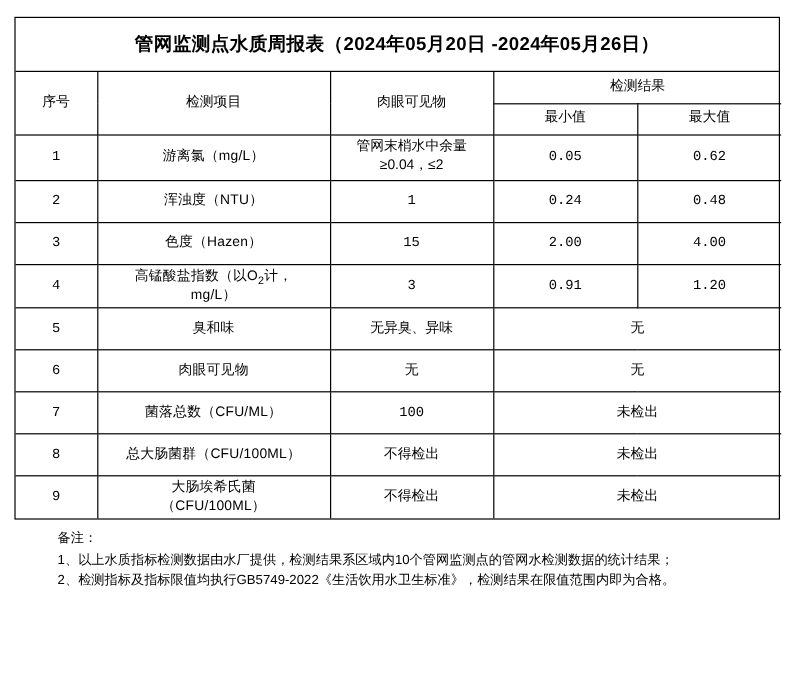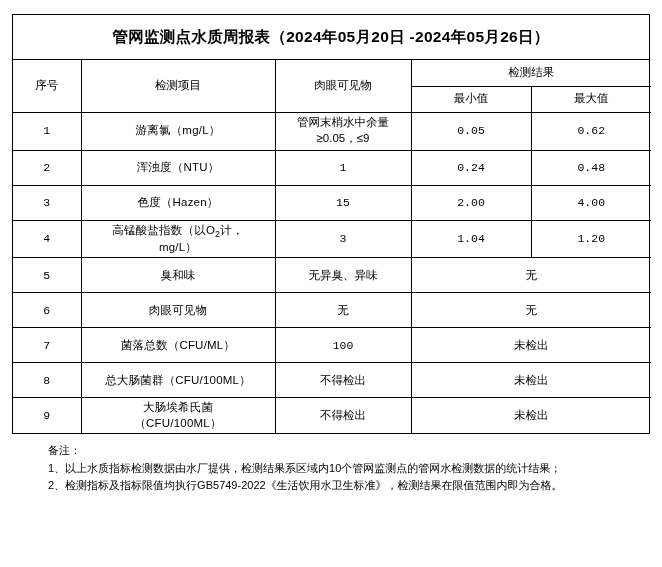--- a/index.html
+++ b/index.html
@@ -128,21 +128,21 @@
         <tr class="h-minmax">
           <th>最小值</th>
           <th>最大值</th>
         </tr>
       </thead>
       <tbody>
 
         <tr class="row-h-tall">
           <td class="num">1</td>
           <td class="item-cell">游离氯（mg/L）</td>
-          <td>管网末梢水中余量≥0.05，≤9</td>
+          <td>管网末梢水中余量≥0.04，≤2</td>
           <td class="val">0.05</td>
           <td class="val">0.62</td>
         </tr>
 
         <tr class="row-h">
           <td class="num">2</td>
           <td class="item-cell">浑浊度（NTU）</td>
           <td class="val">1</td>
           <td class="val">0.24</td>
           <td class="val">0.48</td>
@@ -153,21 +153,21 @@
           <td class="item-cell">色度（Hazen）</td>
           <td class="val">15</td>
           <td class="val">2.00</td>
           <td class="val">4.00</td>
         </tr>
 
         <tr class="row-h">
           <td class="num">4</td>
           <td class="item-cell"><span>高锰酸盐指数（以O<span class="sub">2</span>计，mg/L）</span></td>
           <td class="val">3</td>
-          <td class="val">1.04</td>
+          <td class="val">0.91</td>
           <td class="val">1.20</td>
         </tr>
 
         <tr class="row-h">
           <td class="num">5</td>
           <td class="item-cell">臭和味</td>
           <td>无异臭、异味</td>
           <td colspan="2">无</td>
         </tr>
 

